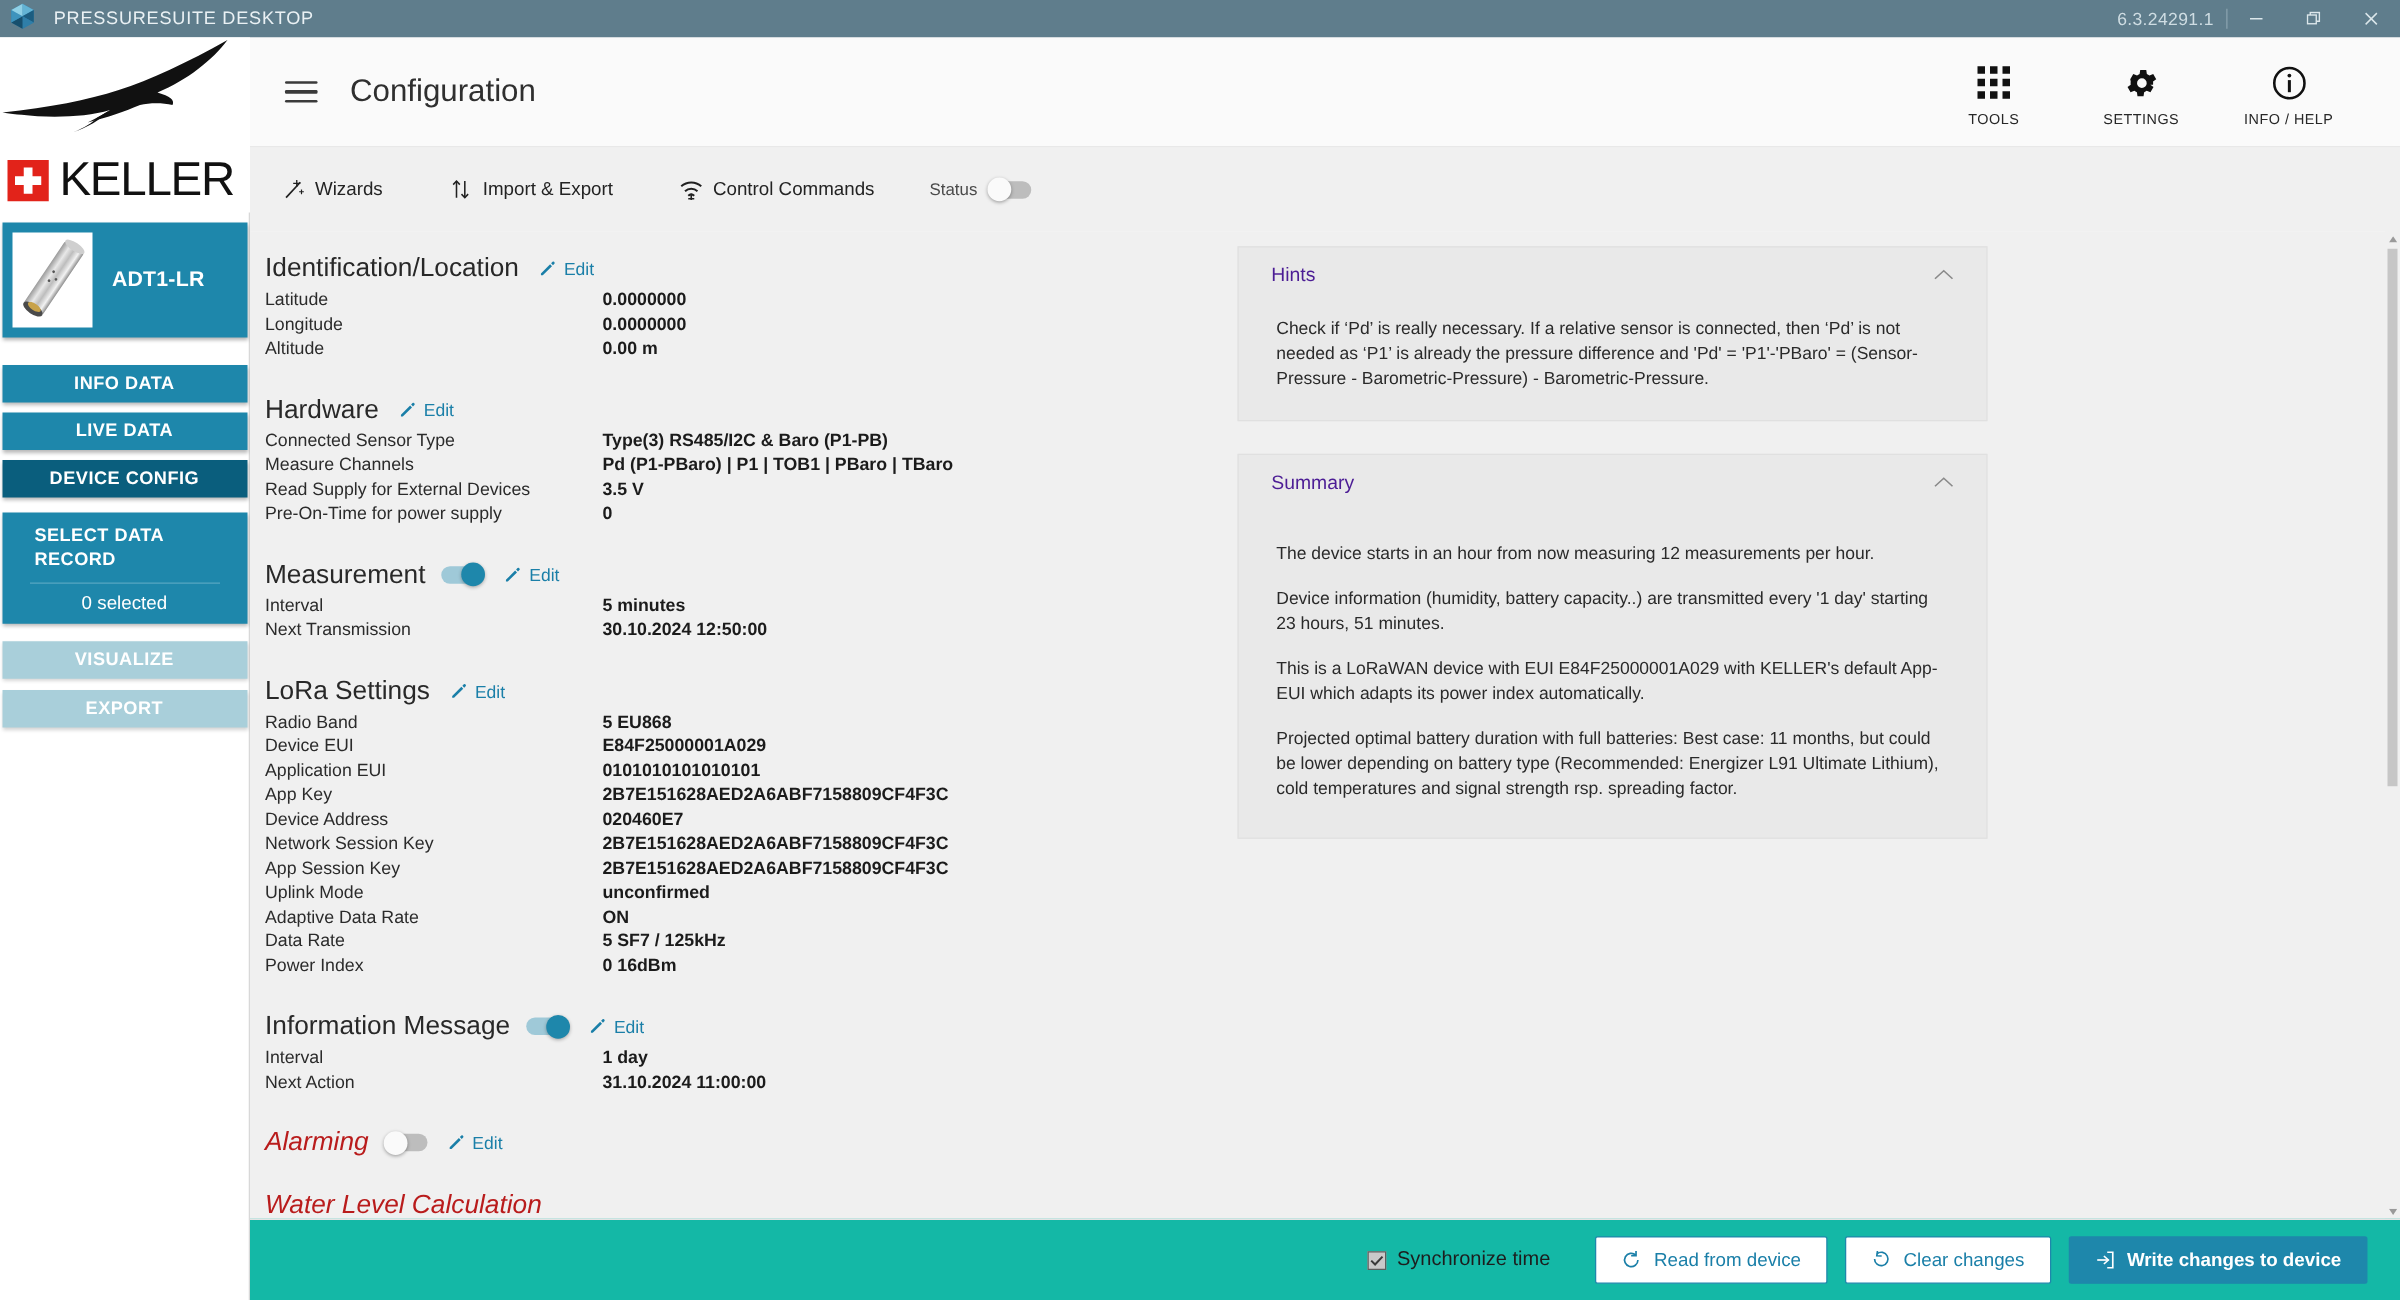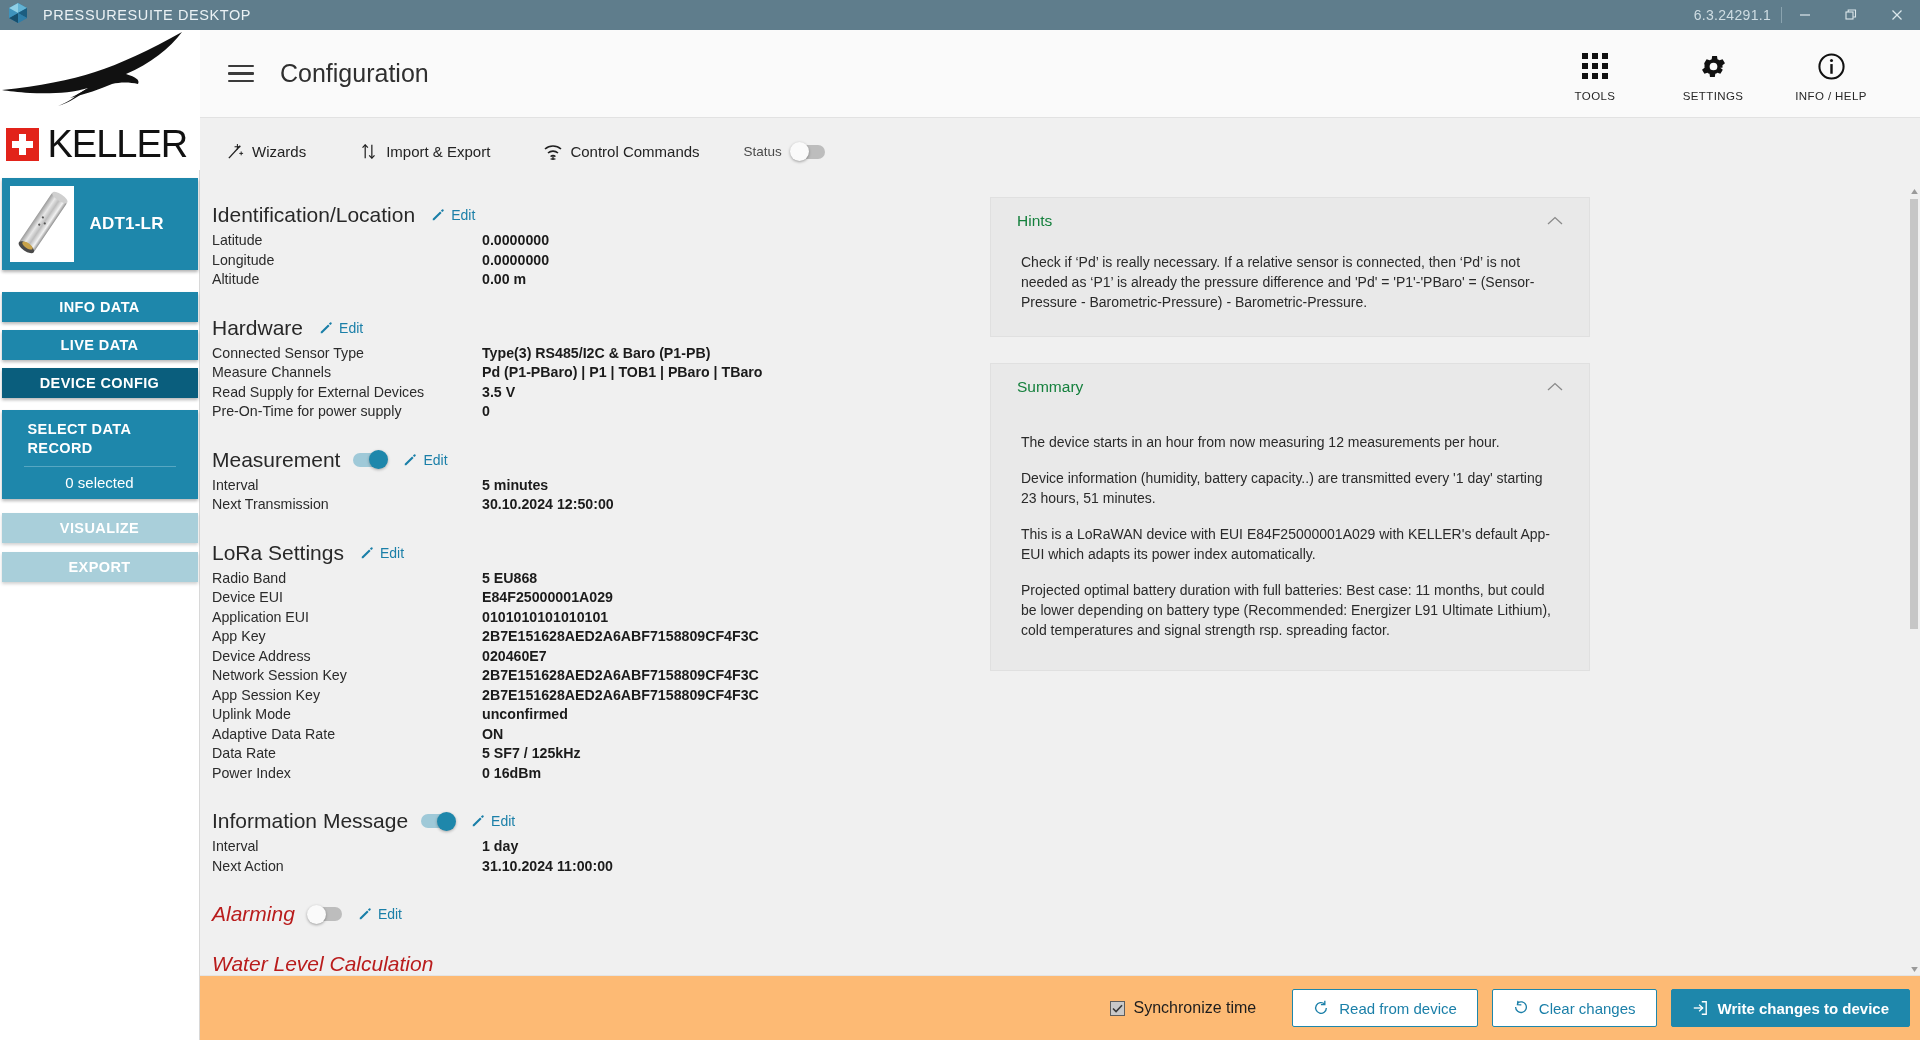--- a/index.html
+++ b/index.html
@@ -158,40 +158,40 @@
 
   .kv { display: flex; font-size: 14.2px; line-height: 19.5px; }
   .kv .k { width: 270px; color: #2b2b2b; }
   .kv .v { color: #1b1b1b; font-weight: 700; }
 
   
   .panel { background: #e9e9e9; border: 1px solid #e0e0e0; margin-bottom: 26px; }
   .panel-head {
     height: 46px; display: flex; align-items: center; padding: 0 26px;
   }
-  .panel-title { font-size: 15.5px; color: #15803d; }
+  .panel-title { font-size: 15.5px; color: #4c1d95; }
   .chev { margin-left: auto; color: #8a8a8a; }
   .panel-body { padding: 8px 30px 24px 30px; }
   .panel-body p { font-size: 14px; line-height: 20px; color: #2a2a2a; margin-bottom: 16px; }
   .panel-body p:last-child { margin-bottom: 0; }
 
   
   .vscroll {
     position: absolute; right: 0; top: 0; width: 12px; height: 100%;
     background: #f0f0f0;
   }
   .vscroll .thumb { position: absolute; left: 2px; width: 8px; background: #c6c6c6; border-radius: 0; }
   .vscroll .arrow { position:absolute; left:0; width: 12px; height: 12px; display:flex; align-items:center; justify-content:center; color:#9a9a9a; font-size: 8px;}
 
   
   .footer {
     position: absolute; top: 975px; left: 200px; width: 1720px; height: 65px;
-    background: #fdba74; border-top: 1px solid #e4e4e4;
+    background: #14b8a6; border-top: 1px solid #e4e4e4;
     display: flex; align-items: center; justify-content: flex-end;
-    padding-right: 10px;
+    padding-right: 26px;
   }
   .sync { display: flex; align-items: center; margin-right: 22px; }
   .cbox {
     width: 15px; height: 15px; border: 1.4px solid #5e5e5e; background: #c9c9c9;
     display: flex; align-items: center; justify-content: center; margin-right: 9px;
     cursor: pointer;
   }
   .cbox svg { display: block; }
   .sync-lbl { font-size: 16px; color: #1d1d1d; }
   .fbtn {

